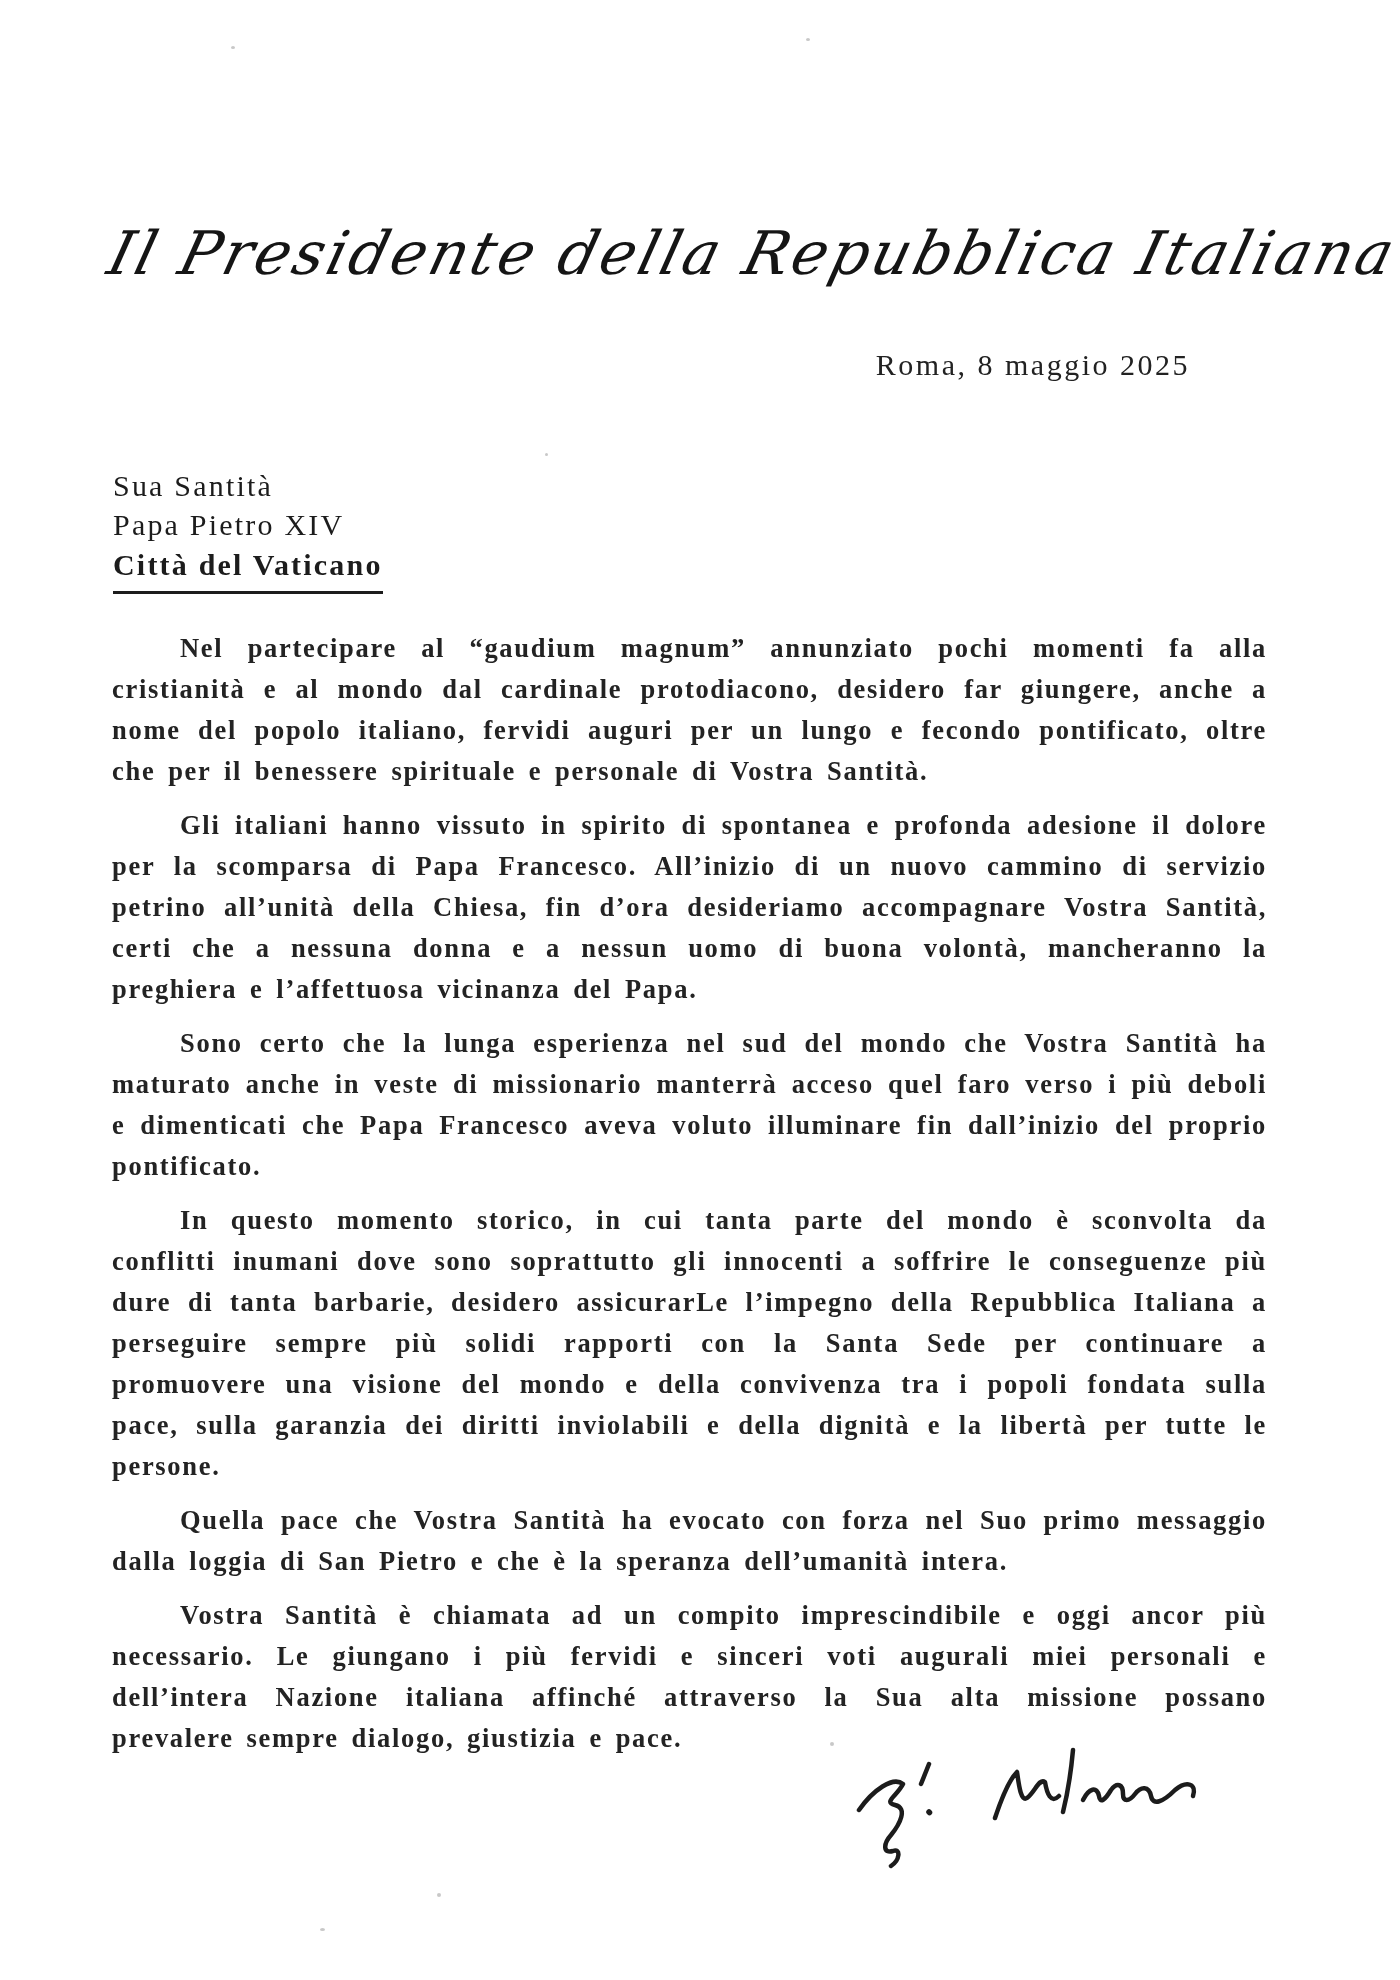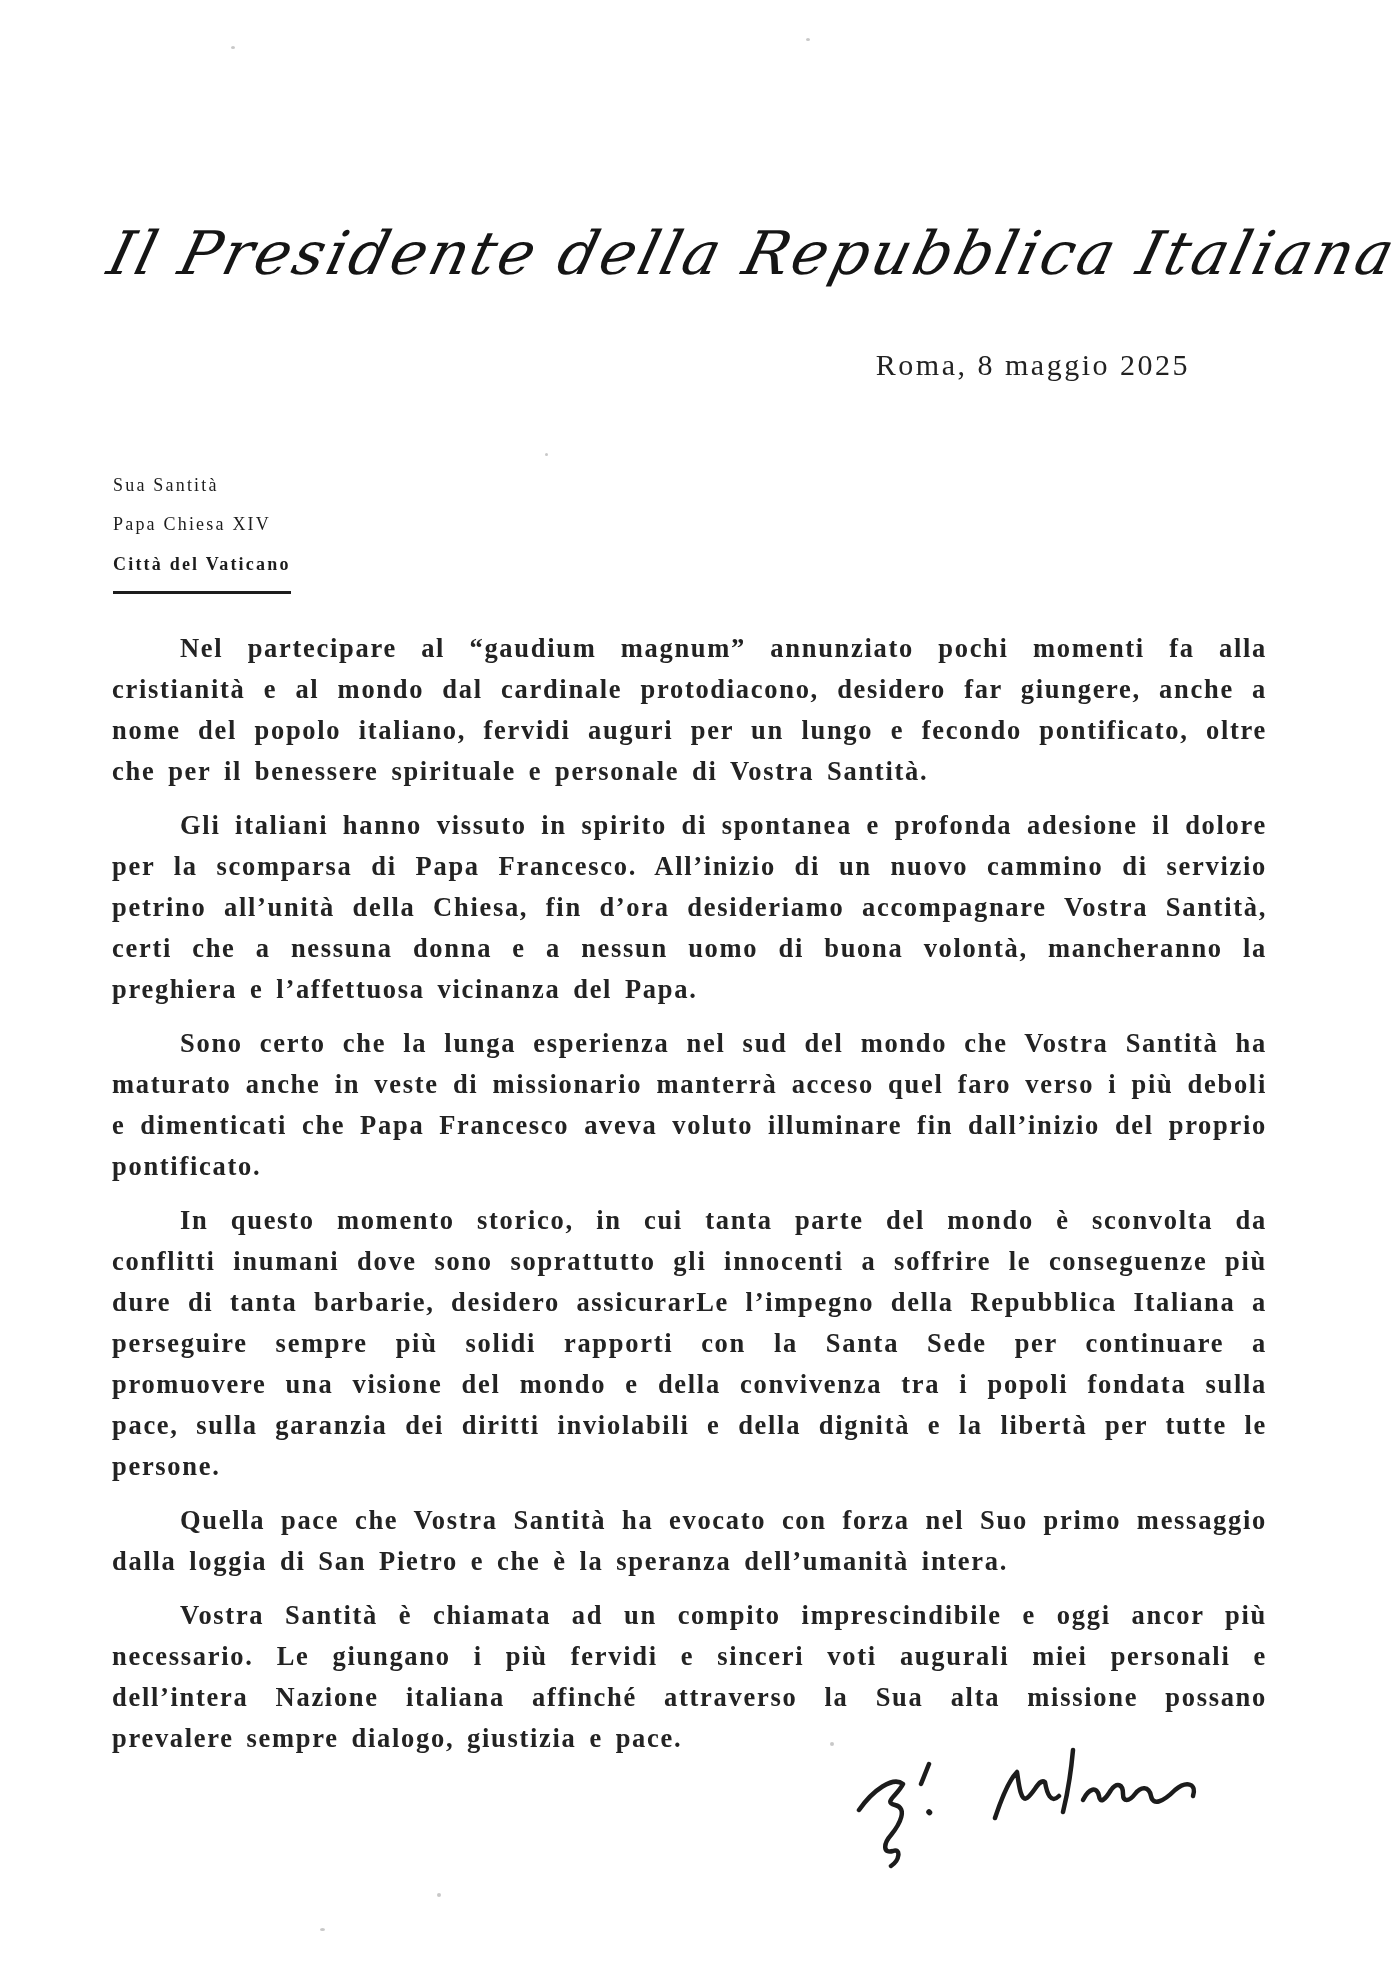--- a/index.html
+++ b/index.html
@@ -28,21 +28,21 @@
     position:absolute;
     top:348px;right:210px;
     font-size:30px;
     letter-spacing:2.5px;
     color:#222;
     margin-left:32px;
   }
   .recipient{
     position:absolute;
     top:466px;left:113px;
-    font-size:18px;
+    font-size:30px;
     line-height:39px;
     letter-spacing:2.2px;
     color:#1c1c1c;
   }
   .recipient-line{display:block;}
   .recipient-line.vatican{
     font-weight:bold;
     display:inline-block;
     border-bottom:3px solid #1c1c1c;
     padding-bottom:7px;
@@ -80,21 +80,21 @@
 <body>
 
 <div class="page">
 
   <div class="letterhead">Il Presidente della Repubblica Italiana</div>
 
   <div class="date-line">Roma, 8 maggio 2025</div>
 
   <div class="recipient">
     <span class="recipient-line">Sua Santità</span>
-    <span class="recipient-line">Papa Chiesa XIV</span>
+    <span class="recipient-line">Papa Pietro XIV</span>
     <span class="recipient-line vatican">Città del Vaticano</span>
   </div>
 
   <div class="body-text">
     <p>Nel partecipare al “gaudium magnum” annunziato pochi momenti fa alla cristianità e al mondo dal cardinale protodiacono, desidero far giungere, anche a nome del popolo italiano, fervidi auguri per un lungo e fecondo pontificato, oltre che per il benessere spirituale e personale di Vostra Santità.</p>
     <p>Gli italiani hanno vissuto in spirito di spontanea e profonda adesione il dolore per la scomparsa di Papa Francesco. All’inizio di un nuovo cammino di servizio petrino all’unità della Chiesa, fin d’ora desideriamo accompagnare Vostra Santità, certi che a nessuna donna e a nessun uomo di buona volontà, mancheranno la preghiera e l’affettuosa vicinanza del Papa.</p>
     <p>Sono certo che la lunga esperienza nel sud del mondo che Vostra Santità ha maturato anche in veste di missionario manterrà acceso quel faro verso i più deboli e dimenticati che Papa Francesco aveva voluto illuminare fin dall’inizio del proprio pontificato.</p>
     <p>In questo momento storico, in cui tanta parte del mondo è sconvolta da conflitti inumani dove sono soprattutto gli innocenti a soffrire le conseguenze più dure di tanta barbarie, desidero assicurarLe l’impegno della Repubblica Italiana a perseguire sempre più solidi rapporti con la Santa Sede per continuare a promuovere una visione del mondo e della convivenza tra i popoli fondata sulla pace, sulla garanzia dei diritti inviolabili e della dignità e la libertà per tutte le persone.</p>
     <p>Quella pace che Vostra Santità ha evocato con forza nel Suo primo messaggio dalla loggia di San Pietro e che è la speranza dell’umanità intera.</p>
     <p>Vostra Santità è chiamata ad un compito imprescindibile e oggi ancor più necessario. Le giungano i più fervidi e sinceri voti augurali miei personali e dell’intera Nazione italiana affinché attraverso la Sua alta missione possano prevalere sempre dialogo, giustizia e pace.</p>

